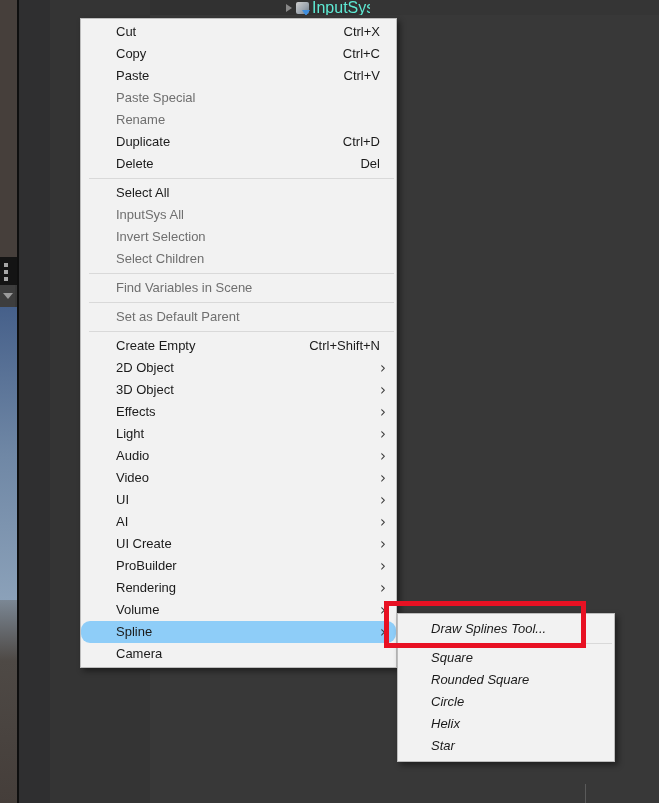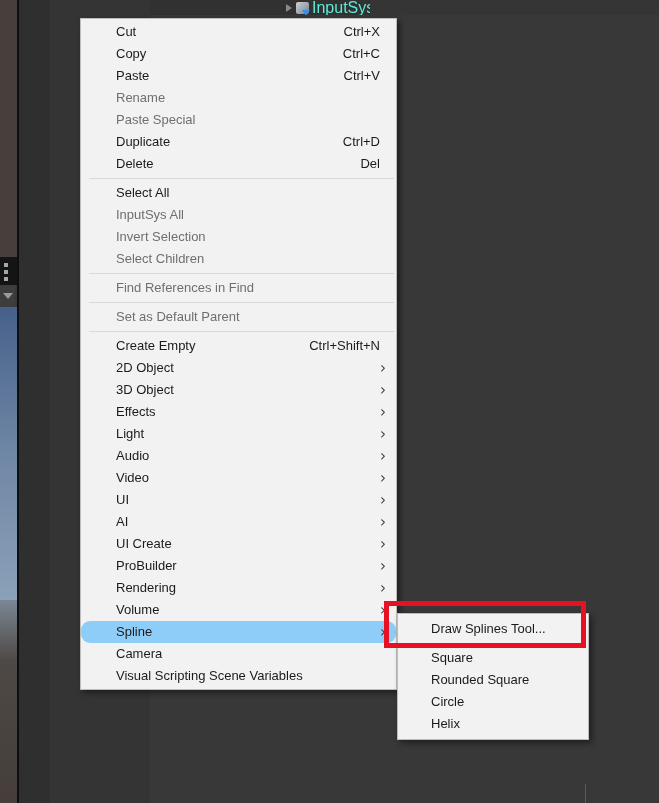--- a/index.html
+++ b/index.html
@@ -38,21 +38,21 @@
   .go-icon{width:13px;height:12px;border-radius:2px;flex:none;position:relative;margin-right:3px;
     background:linear-gradient(135deg,#cfcfcf 0%,#9aa3ad 60%,#6e7a86 100%);}
   .go-icon::after{content:"";position:absolute;right:-1px;bottom:-2px;width:0;height:0;
     border-left:4px solid transparent;border-right:4px solid transparent;border-top:6px solid #3e8ede;}
   .hier-label{color:#5eead4;font-size:16px;white-space:nowrap;}
 
   
   .menu{background:var(--menu-bg);border:1px solid var(--menu-border);
     box-shadow:3px 3px 6px rgba(0,0,0,.45);box-sizing:border-box;padding:2px 0;z-index:2;}
   #main-menu{left:80px;top:18px;width:317px;}
-  #spline-submenu{left:397px;top:613px;width:192px;padding:4px 0;}
+  #spline-submenu{left:397px;top:613px;width:218px;padding:4px 0;font-style:italic;}
   .menu-item{height:22px;line-height:22px;font-size:13px;color:var(--text-on);
     padding-left:35px;padding-right:6px;position:relative;display:flex;align-items:flex-start;
     white-space:nowrap;cursor:default;}
   #spline-submenu .menu-item{padding-left:33px;}
   .menu-item .label{flex:none;}
   .menu-item .shortcut{margin-left:auto;padding-right:10px;}
   .menu-item .chevron{margin-left:auto;color:#3c3c3c;font-size:15px;line-height:22px;
     padding-right:4px;font-family:"DejaVu Sans",sans-serif;}
   .menu-item.disabled{color:var(--text-off);}
   .menu-item.highlighted{background:var(--highlight);border-radius:9px;}
@@ -102,25 +102,25 @@
       <span class="label">Copy</span>
       <span class="shortcut">Ctrl+C</span>
 
     </div>
     <div class="menu-item">
       <span class="label">Paste</span>
       <span class="shortcut">Ctrl+V</span>
 
     </div>
     <div class="menu-item disabled">
+      <span class="label">Paste Special</span>
+
+    </div>
+    <div class="menu-item disabled">
       <span class="label">Rename</span>
-
-    </div>
-    <div class="menu-item disabled">
-      <span class="label">Paste Special</span>
 
     </div>
     <div class="menu-item">
       <span class="label">Duplicate</span>
       <span class="shortcut">Ctrl+D</span>
 
     </div>
     <div class="menu-item">
       <span class="label">Delete</span>
       <span class="shortcut">Del</span>
@@ -138,21 +138,21 @@
     <div class="menu-item disabled">
       <span class="label">Invert Selection</span>
 
     </div>
     <div class="menu-item disabled">
       <span class="label">Select Children</span>
 
     </div>
     <div class="menu-separator"></div>
     <div class="menu-item disabled">
-      <span class="label">Find References in Find</span>
+      <span class="label">Find Variables in Scene</span>
 
     </div>
     <div class="menu-separator"></div>
     <div class="menu-item disabled">
       <span class="label">Set as Default Parent</span>
 
     </div>
     <div class="menu-separator"></div>
     <div class="menu-item">
       <span class="label">Create Empty</span>
@@ -221,24 +221,20 @@
     </div>
     <div class="menu-item highlighted">
       <span class="label">Spline</span>
 
       <span class="chevron">›</span>
     </div>
     <div class="menu-item">
       <span class="label">Camera</span>
 
     </div>
-    <div class="menu-item">
-      <span class="label">Visual Scripting Scene Variables</span>
-
-    </div>
   </div>
 
 <div class="abs menu" id="spline-submenu">
 
 <div class="menu-item">
       <span class="label">Draw Splines Tool...</span>
 
     </div>
     <div class="menu-separator"></div>
     <div class="menu-item">
@@ -250,15 +246,19 @@
 
     </div>
     <div class="menu-item">
       <span class="label">Circle</span>
 
     </div>
     <div class="menu-item">
       <span class="label">Helix</span>
 
     </div>
+    <div class="menu-item">
+      <span class="label">Star</span>
+
+    </div>
   </div>
 
 <div class="abs red-annotation"></div>
 
 </body></html>

